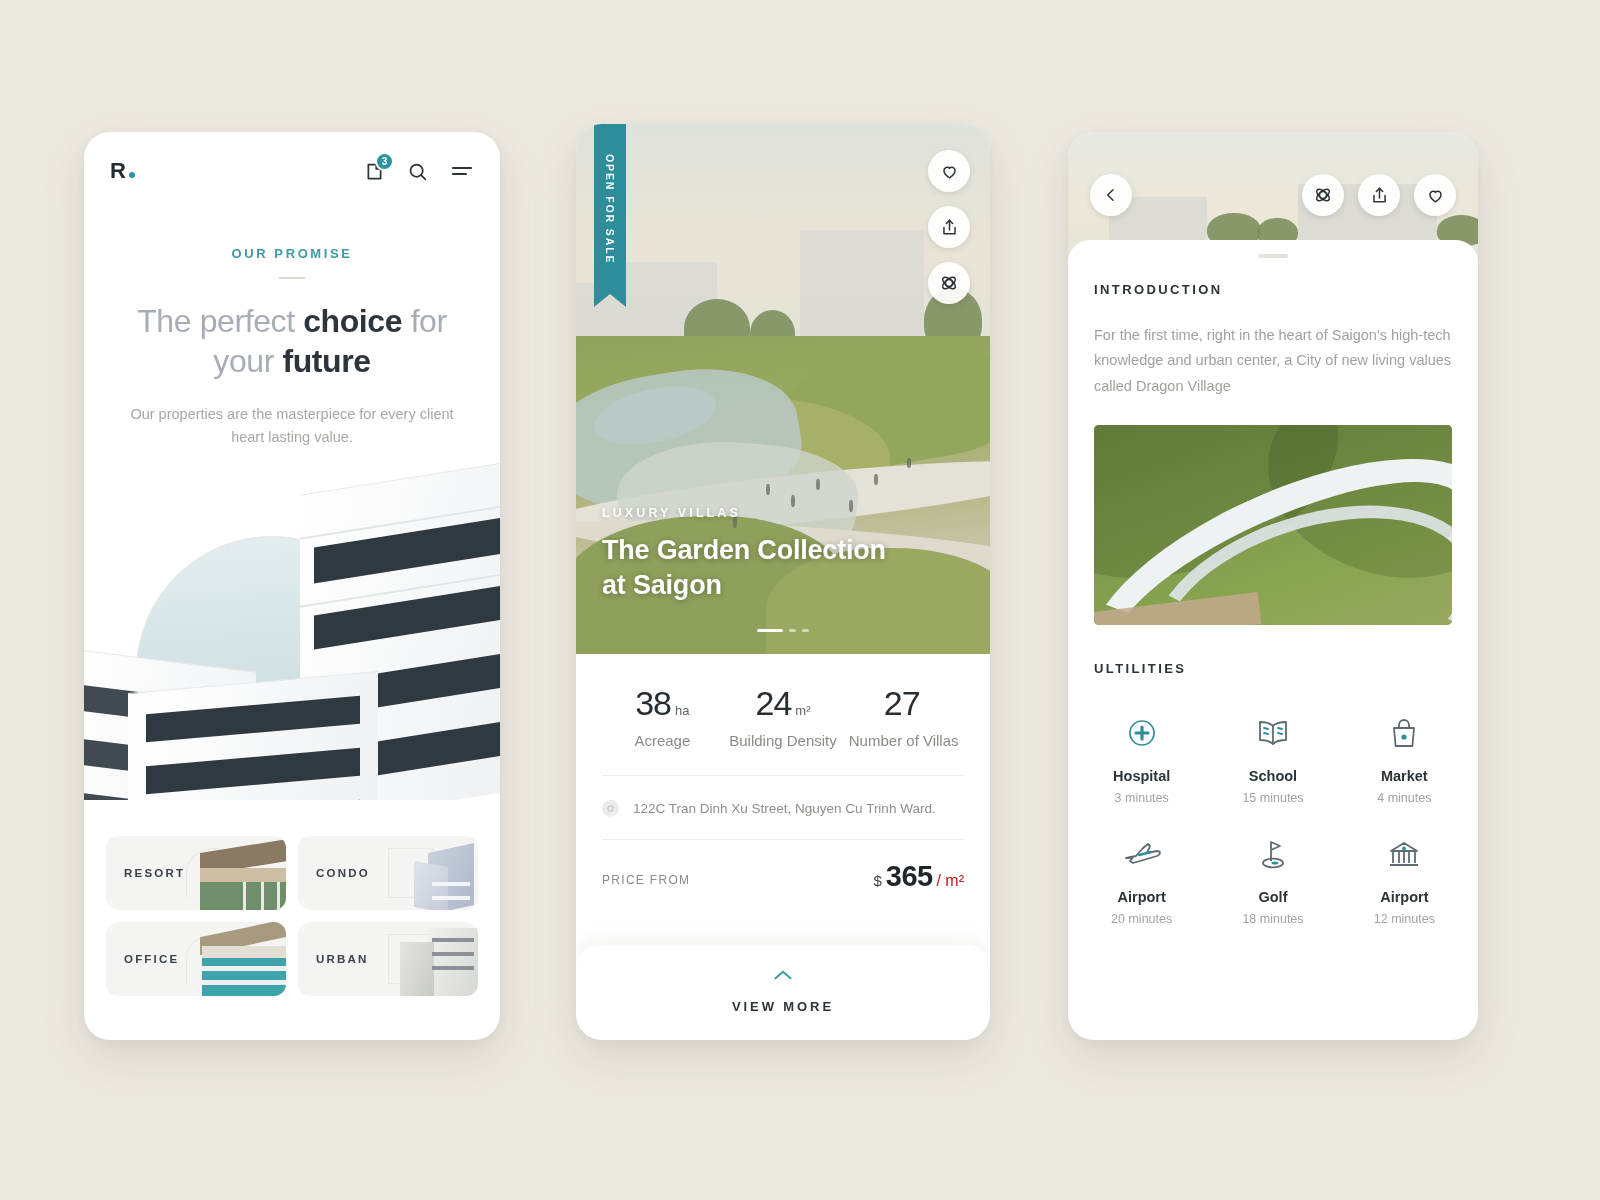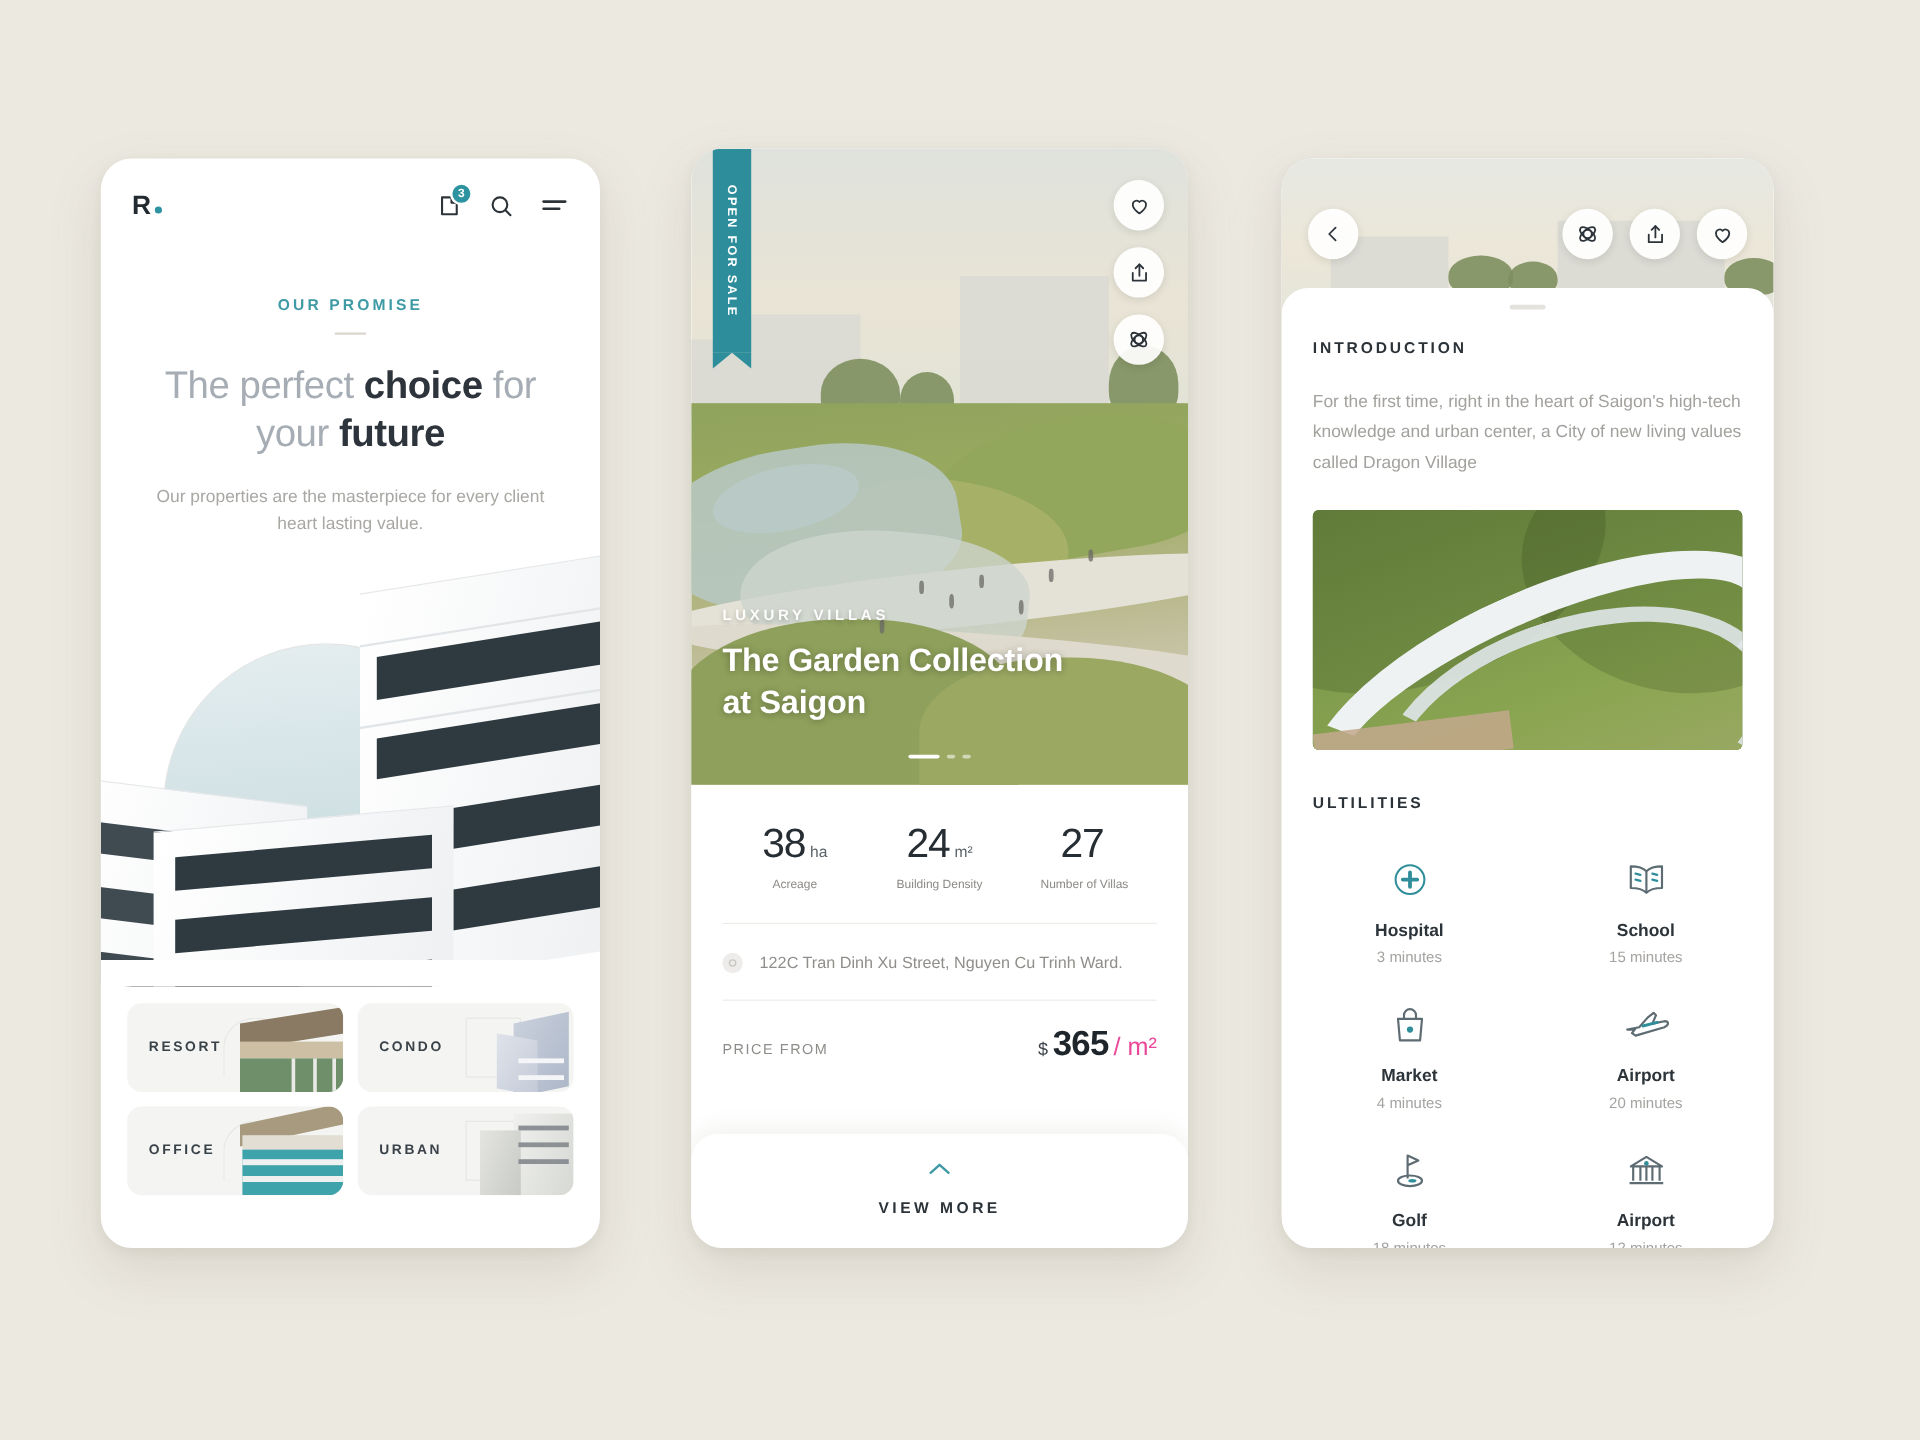--- a/index.html
+++ b/index.html
@@ -183,21 +183,21 @@
 
   .stats {
     display: flex; padding: 30px 26px 26px;
   }
   .stat { flex: 1; text-align: center; }
   .stat .num {
     font-size: 34px; color: #262e33; letter-spacing: -1px;
     display: inline-flex; align-items: baseline; gap: 4px;
   }
   .stat .unit { font-size: 13px; color: #5c646a; letter-spacing: 0; }
-  .stat .lbl { margin-top: 9px; font-size: 10px; color: #8c8a86; }
+  .stat .lbl { margin-top: 9px; font-size: 15px; color: #8c8a86; }
 
   .rule { height: 1px; background: #eeece7; margin: 0 26px; }
 
   .addr {
     display: flex; align-items: center; gap: 14px;
     padding: 24px 26px 22px;
     font-size: 13.5px; color: #908e8a;
   }
   .pin {
     width: 17px; height: 17px; border-radius: 50%;
@@ -205,21 +205,21 @@
     display:flex; align-items:center; justify-content:center;
   }
   .price-row {
     display: flex; align-items: flex-end; justify-content: space-between;
     padding: 20px 26px 0;
   }
   .price-lbl { font-size: 12px; letter-spacing: 1.3px; color: #8e8c88; padding-bottom: 6px; }
   .price-val { display: flex; align-items: baseline; gap: 4px; }
   .price-val .cur { font-size: 15px; color: #3c4349; }
   .price-val .amt { font-size: 29px; font-weight: bold; color: #1f262b; letter-spacing: -.6px; }
-  .price-val .per { font-size: 21px; color: #ec4899; text-align: right; }
+  .price-val .per { font-size: 16px; color: #b91c1c; text-align: right; }
 
   .sheet {
     position: absolute; left: 0; right: 0; bottom: 0;
     background: #fff; border-radius: 22px 22px 26px 26px;
     box-shadow: 0 -5px 18px rgba(130,124,110,.10);
     padding: 22px 0 26px; text-align: center; cursor: pointer;
   }
   .sheet .vm {
     margin-top: 14px; font-size: 13px; font-weight: bold;
     letter-spacing: 2.9px; color: #2c343a;
@@ -266,21 +266,21 @@
     position:absolute; left:14%; bottom:-40%; width:95%; height:95%;
     border: 13px solid #dfe6e9; border-radius: 50%;
     border-bottom-color: transparent; border-left-color: transparent;
     transform: rotate(-18deg); opacity:.9;
   }
   .dirt { position:absolute; left:0; bottom:0; width:46%; height:16%;
           background:#c3a88c; transform: rotate(-7deg) translateY(28%); opacity:.85;}
 
   .util-title { margin-top: 36px; }
   .util-grid {
-    display: grid; grid-template-columns: repeat(2,1fr);
+    display: grid; grid-template-columns: repeat(3,1fr);
     row-gap: 34px; padding: 36px 22px 30px; gap: 28px;
   }
   .util { text-align: center; cursor: pointer; }
   .util-ico { height: 42px; display:flex; align-items:center; justify-content:center; }
   .util-name { margin-top: 14px; font-size: 14.5px; font-weight: bold; color: #2c343a; }
   .util-time { margin-top: 7px; font-size: 12.5px; color: #a5a3a0; }
 </style>
 </head>
 <body>
 

